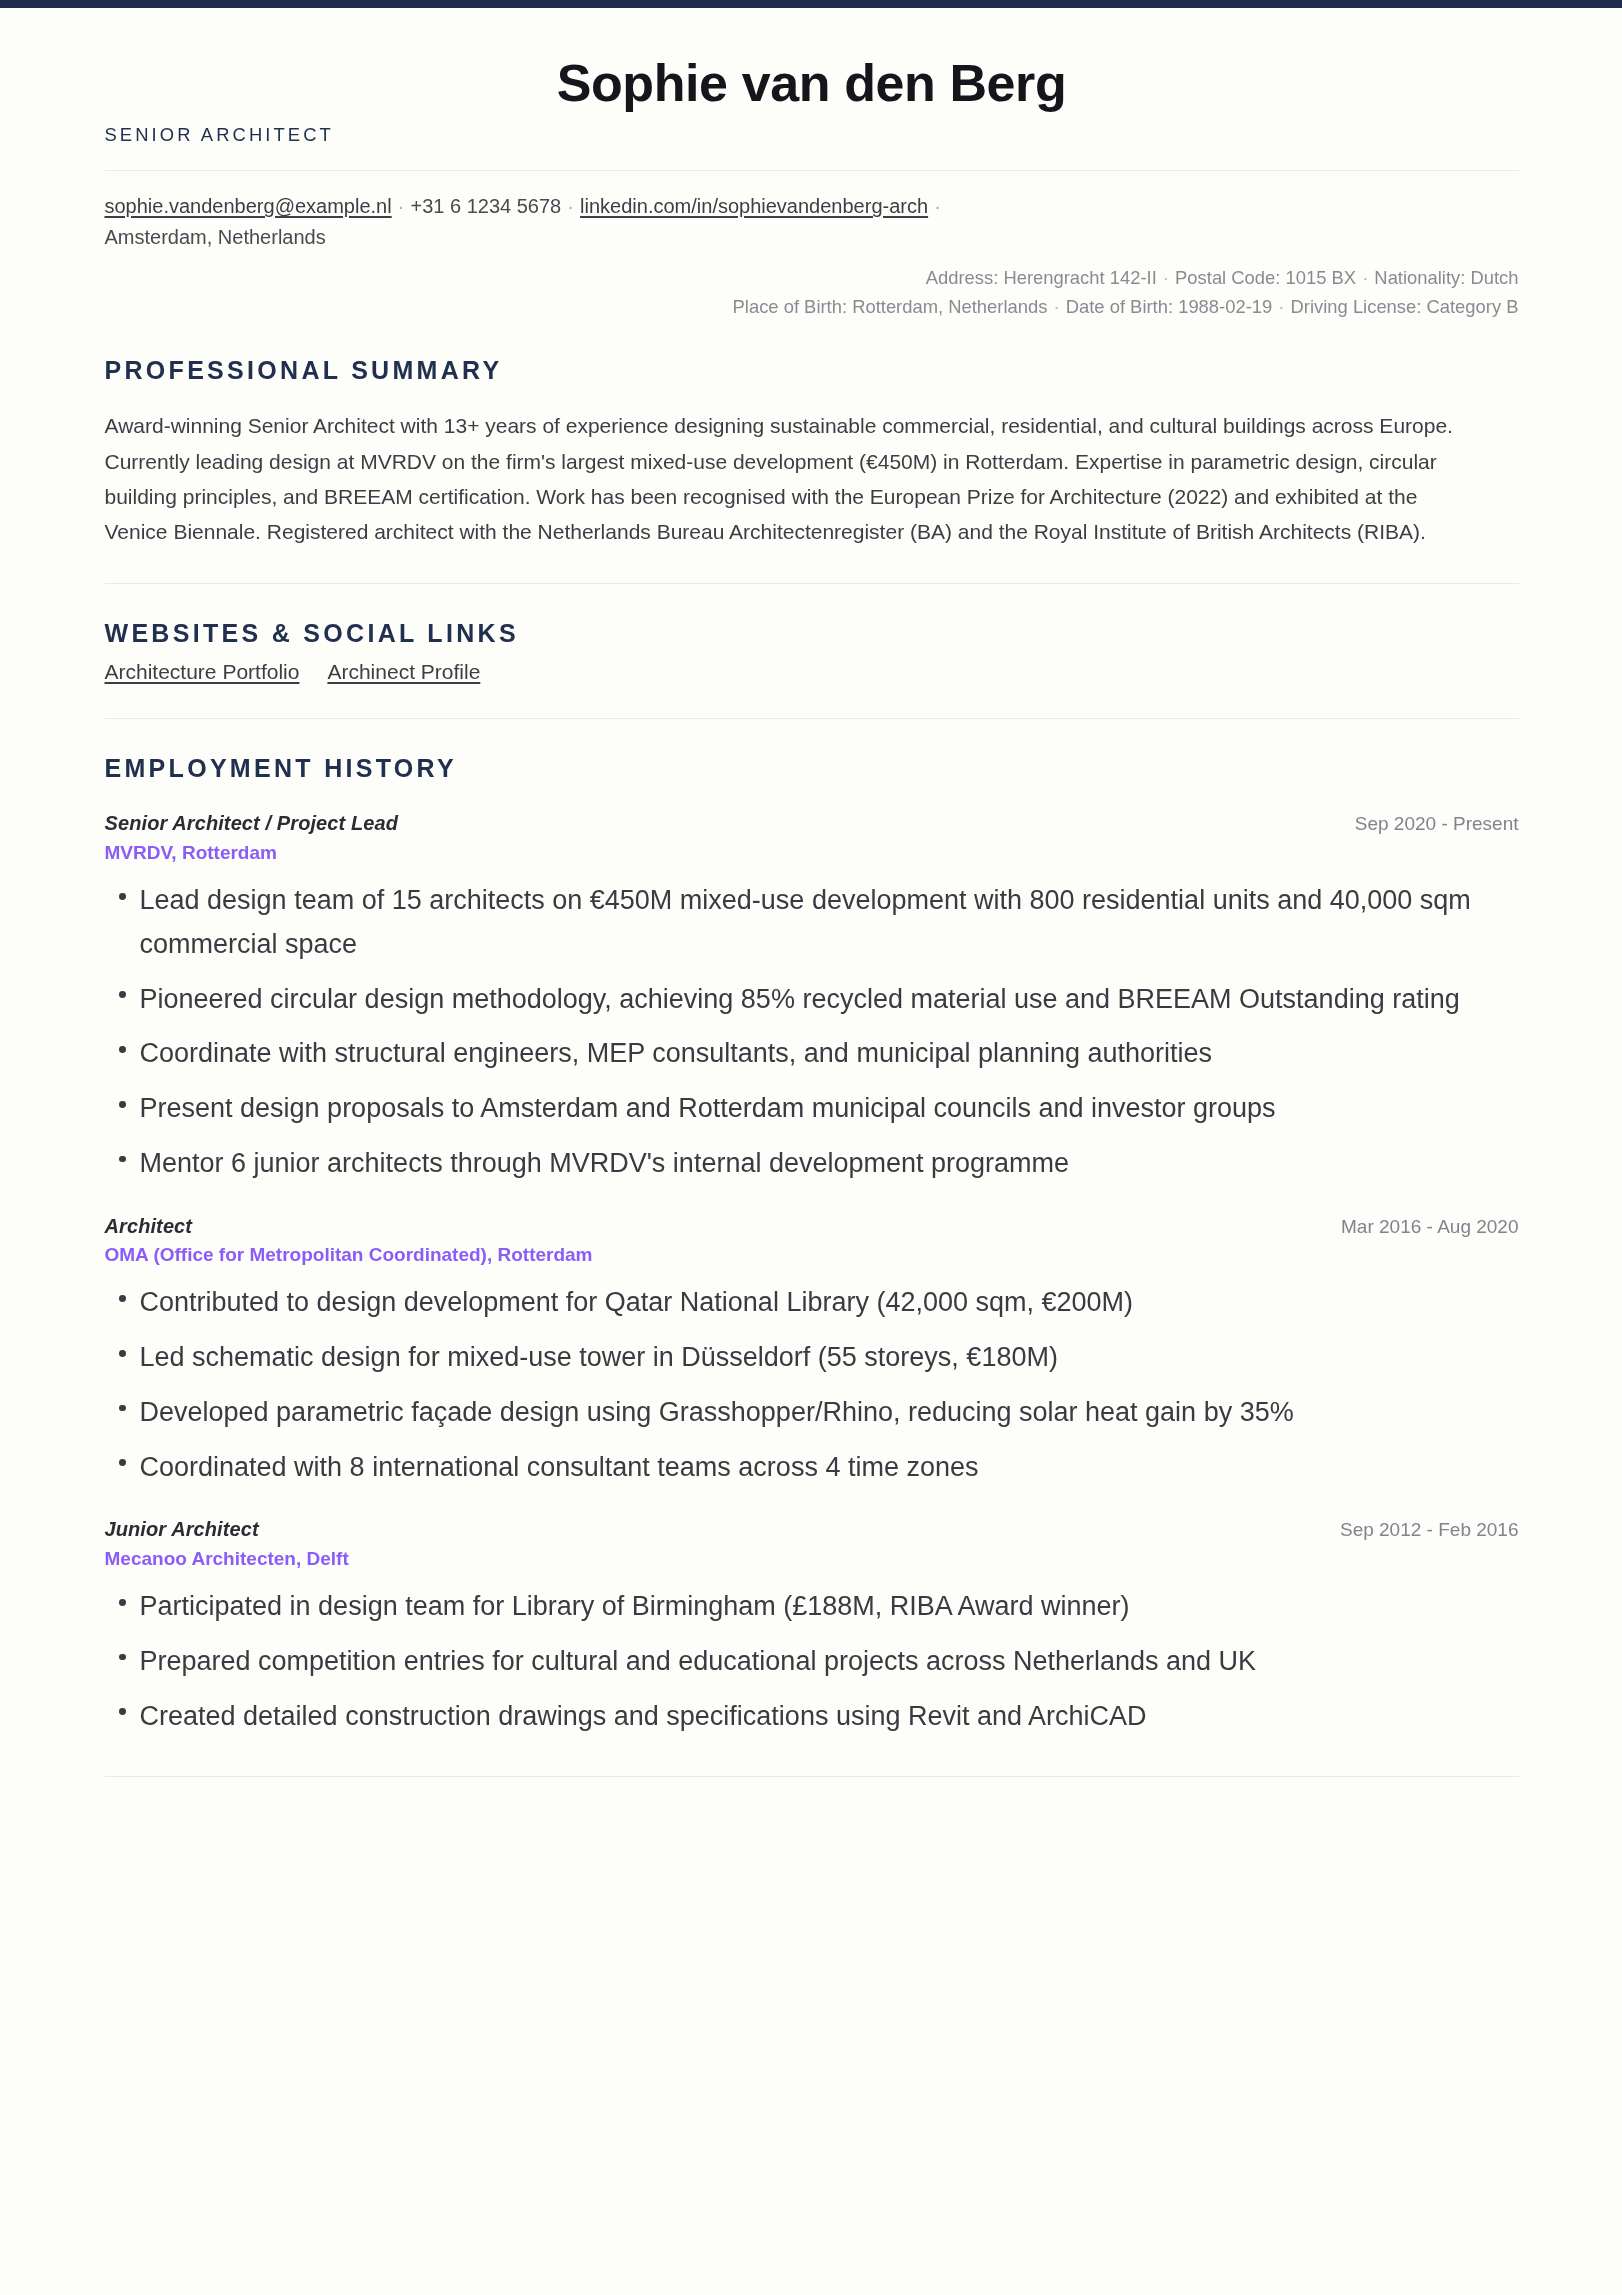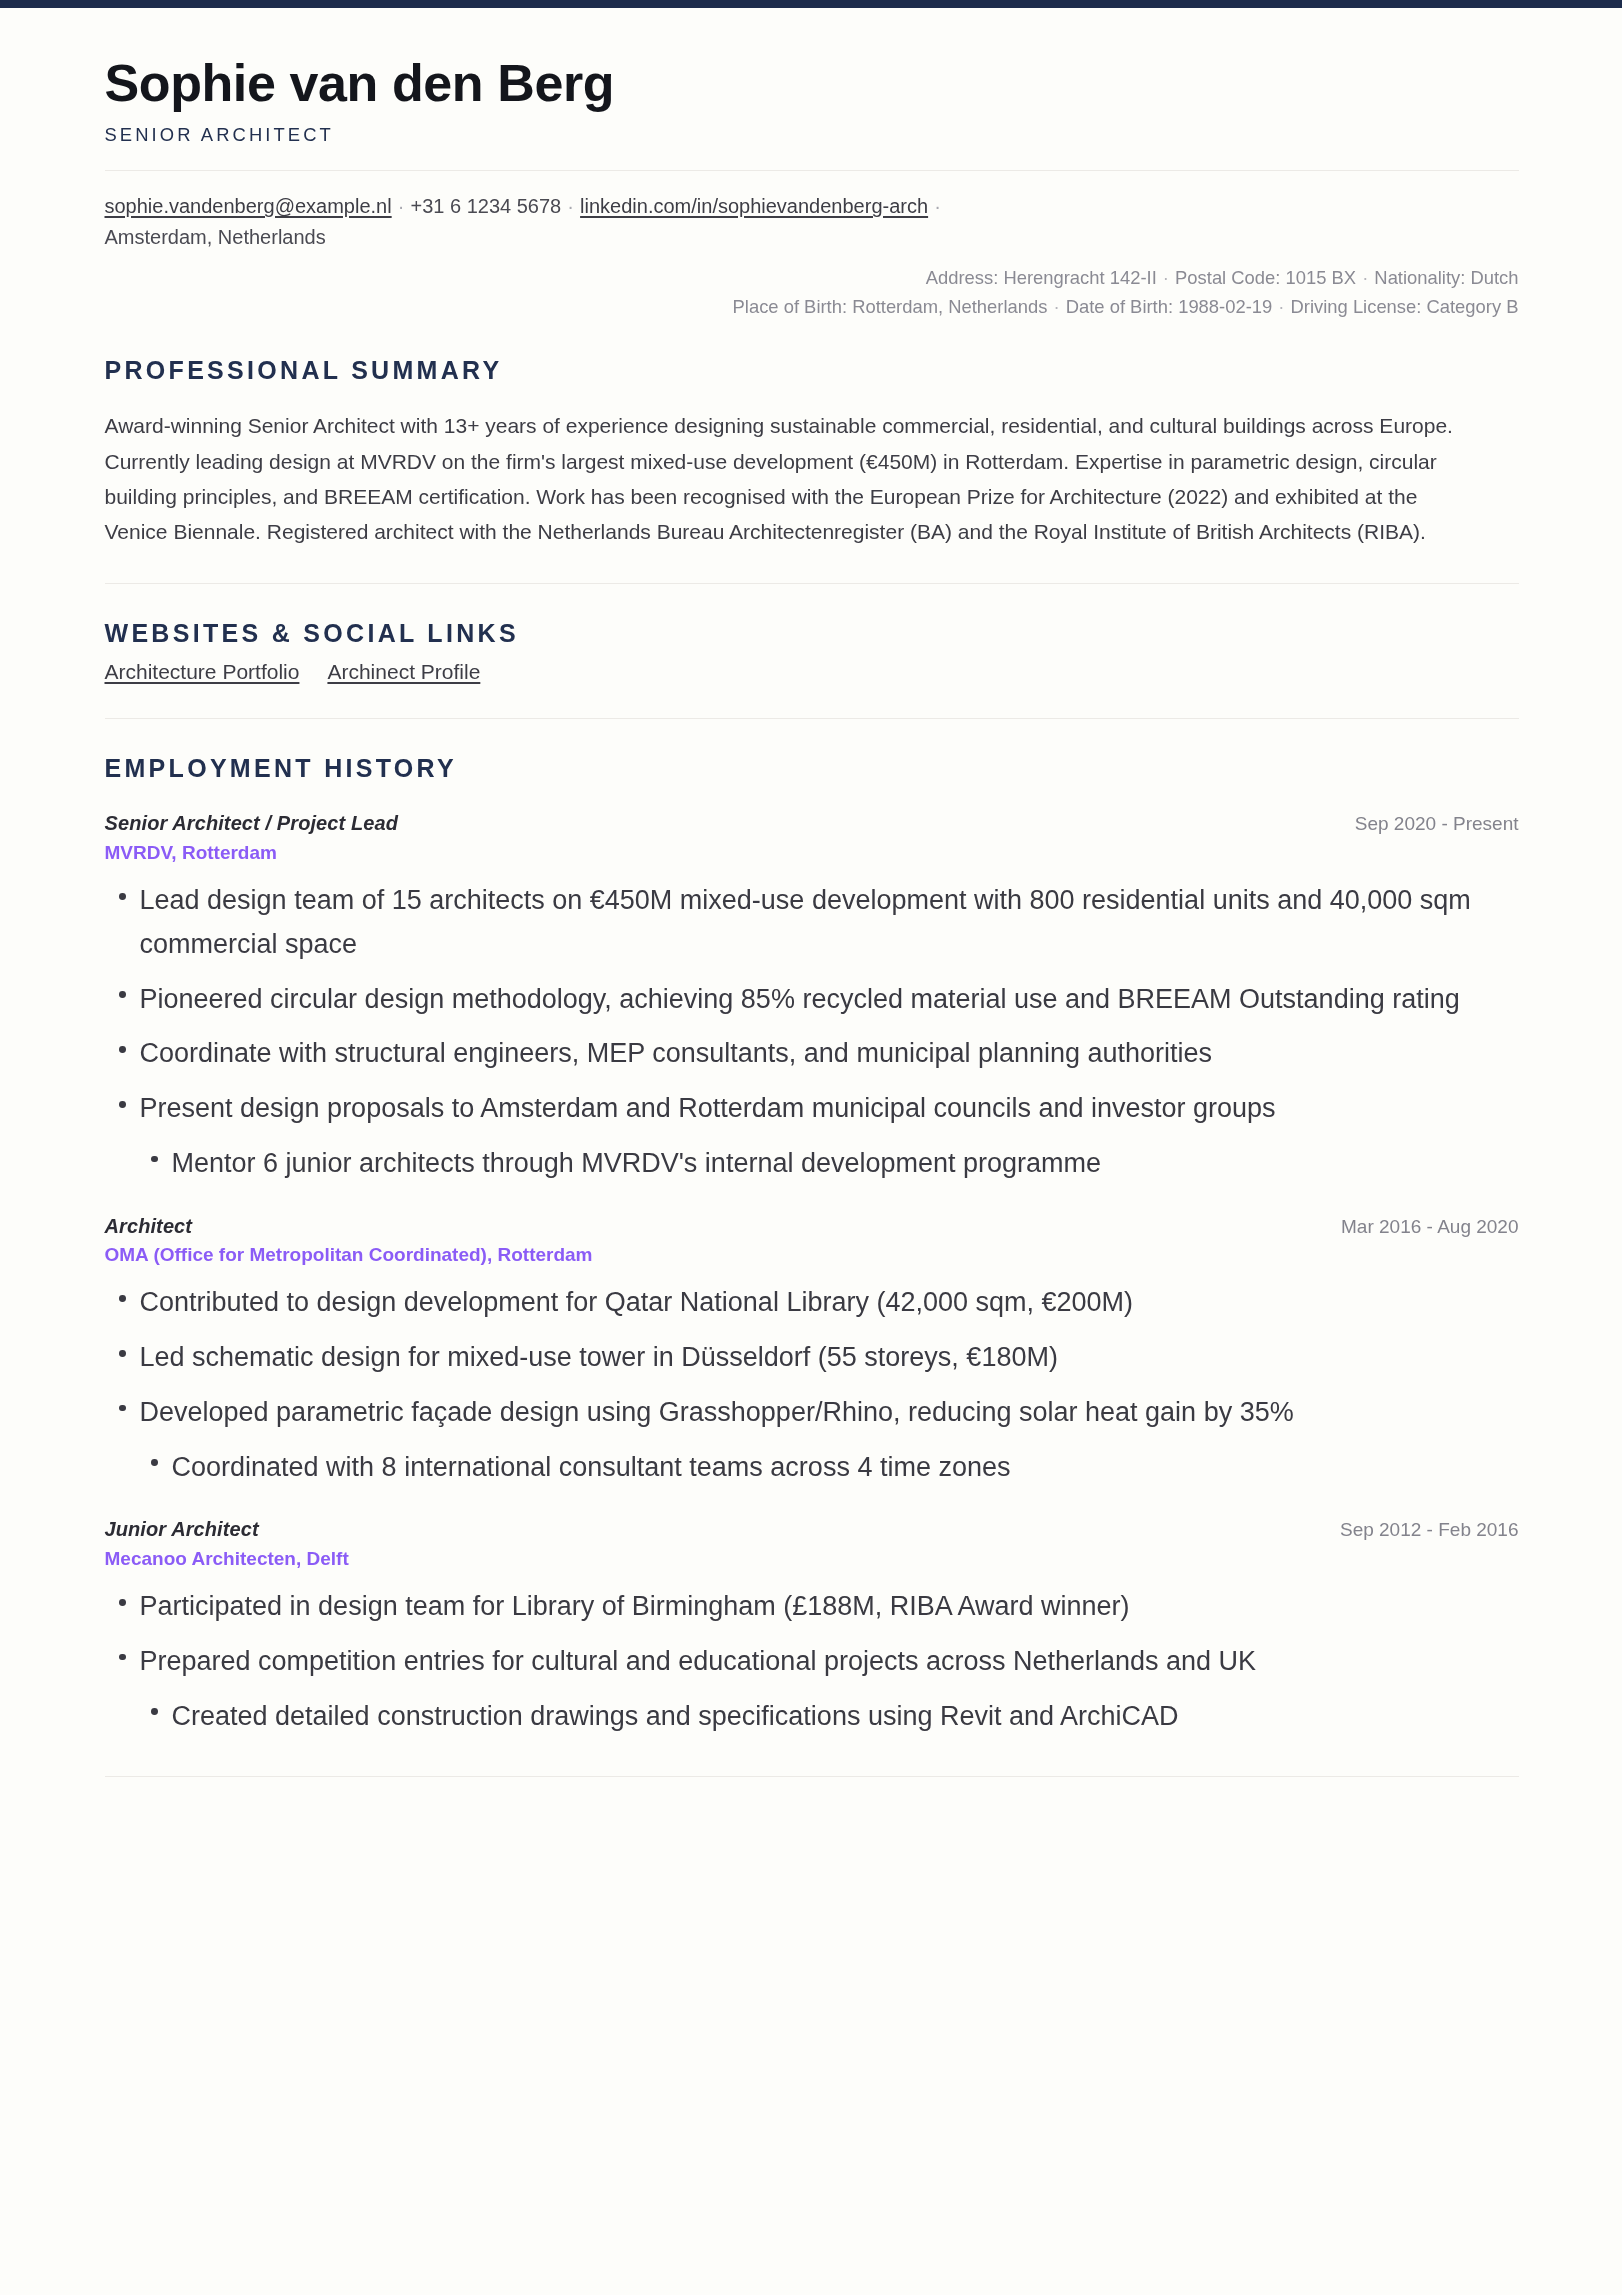--- a/index.html
+++ b/index.html
@@ -36,20 +36,21 @@
     padding: 48px 0 0 0;
   }
 
   
   .name {
     font-size: 52px;
     font-weight: bold;
     letter-spacing: -0.4px;
     color: #14161c;
     line-height: 1.06;
+    text-align: center;
   }
 
   .role {
     margin-top: 12.3px;
     font-size: 18.4px;
     letter-spacing: 3.1px;
     font-weight: normal;
     color: #22304f;
     text-transform: uppercase;
   }
@@ -157,21 +158,21 @@
   }
   ul.bullets li {
     position: relative;
     font-size: 27px;
     line-height: 1.62;
     color: #3a3a42;
     margin-bottom: 11px;
     padding-left: 0;
     max-width: 1335px;
   }
-  ul.bullets li:last-child { margin-bottom: 0; margin-left: 32px; }
+  ul.bullets li:last-child { margin-bottom: 0; }
   ul.bullets li::before {
     content: "";
     position: absolute;
     left: -20.4px;
     top: 13.6px;
     width: 6.8px;
     height: 6.8px;
     border-radius: 50%;
     background: #3a3a42;
   }

